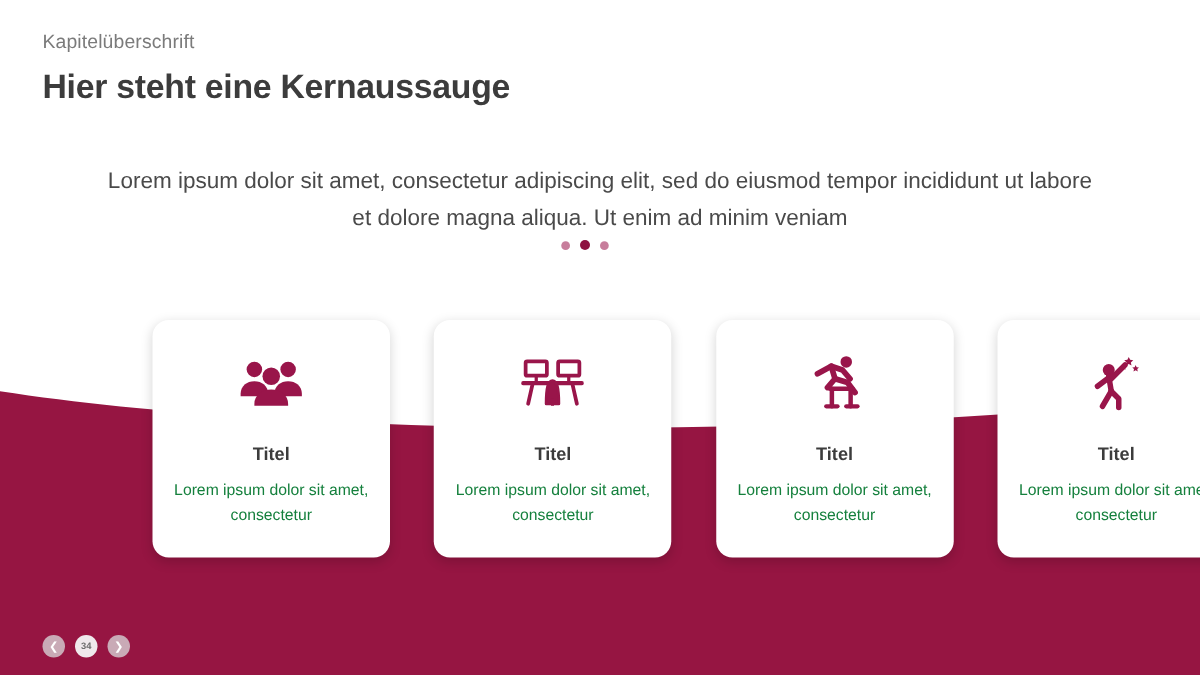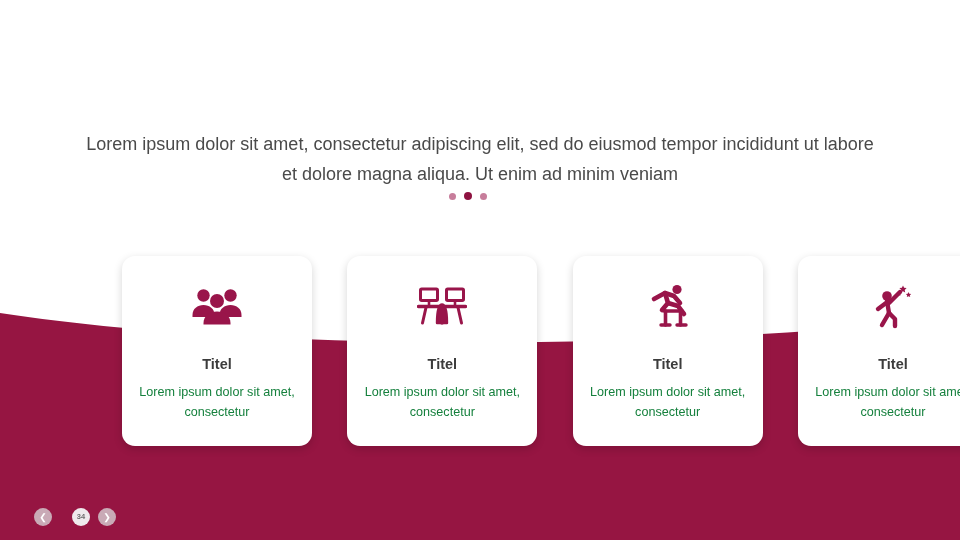--- a/index.html
+++ b/index.html
@@ -131,34 +131,35 @@
     width:18px; height:18px;
     border-radius:50%;
     background:#efe9ec;
     display:flex;
     align-items:center;
     justify-content:center;
     color:#6d6d6d;
     font-size:7.5px;
     font-weight:bold;
     line-height:1;
-    margin-left:12px;
   }
 </style>
 </head>
 <body>
 
 <div class="bg-wrap">
   <svg viewBox="0 0 960 540" xmlns="http://www.w3.org/2000/svg" aria-hidden="true">
     <rect x="0" y="0" width="960" height="540" fill="#ffffff"></rect>
     <path d="M0,313 C240,350 640,352 960,318 L960,540 L0,540 Z" fill="#961542"></path>
   </svg>
 </div>
 
 <div class="header">
+  <div class="eyebrow">Kapitelüberschrift</div>
+  <div class="headline">Hier steht eine Kernaussauge</div>
 </div>
 
 <div class="intro">Lorem ipsum dolor sit amet, consectetur adipiscing elit, sed do eiusmod tempor incididunt ut labore et dolore magna aliqua. Ut enim ad minim veniam</div>
 
 <div class="dots">
   <span class="dot"></span>
   <span class="dot active"></span>
   <span class="dot"></span>
 </div>
 

